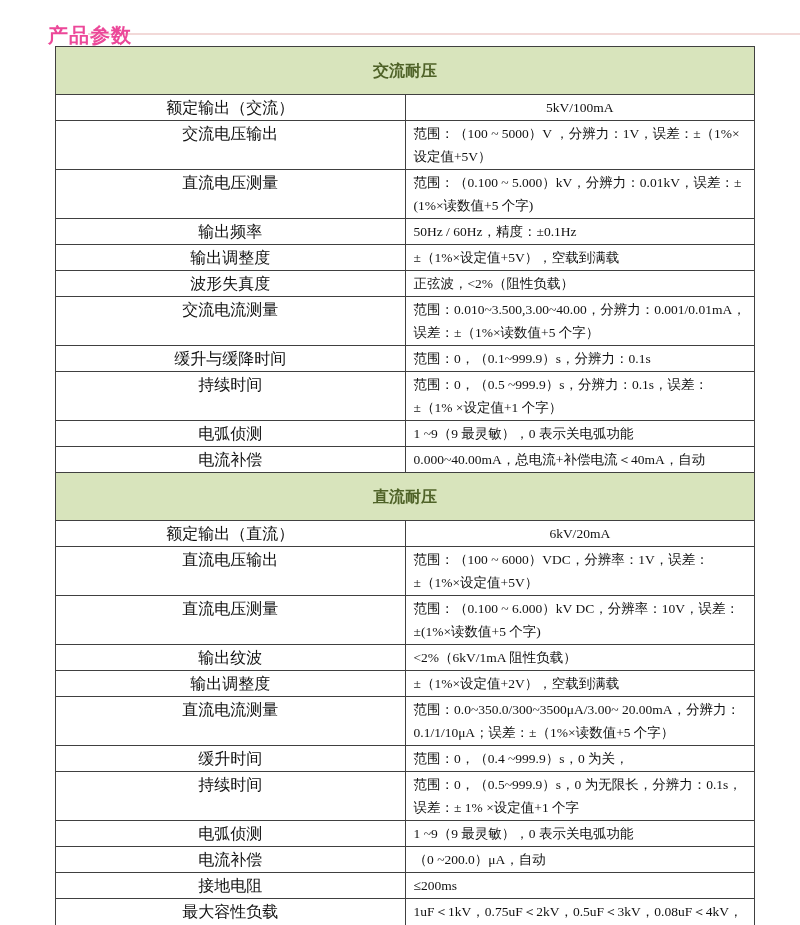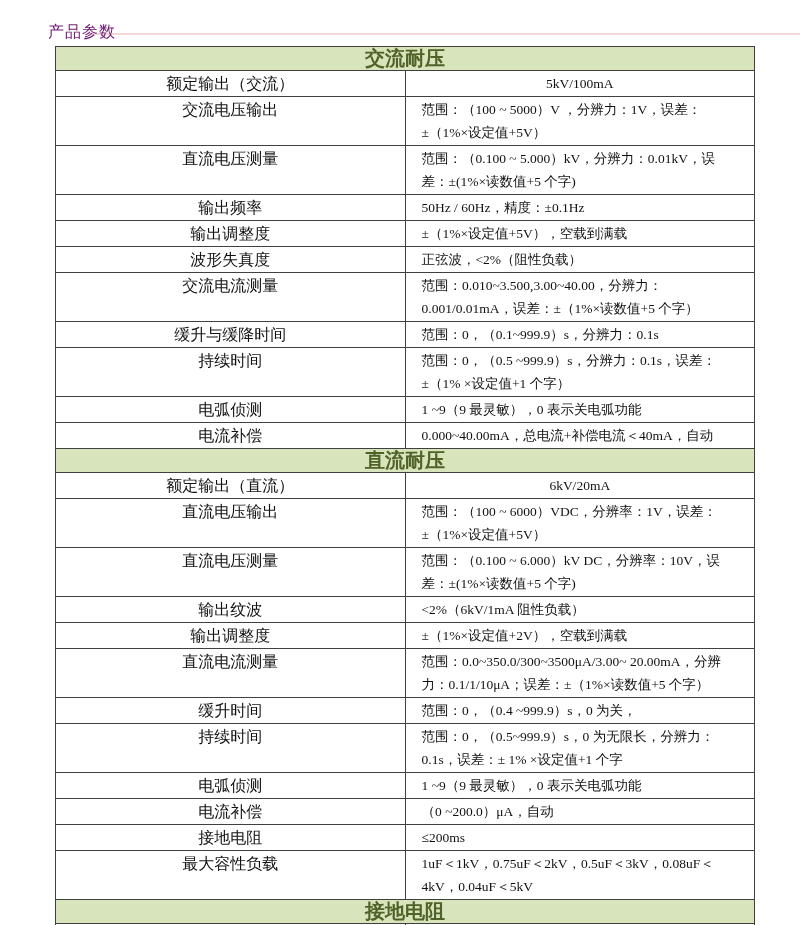--- a/index.html
+++ b/index.html
@@ -12,23 +12,23 @@
     position: relative;
     width: 800px;
     height: 925px;
     overflow: hidden;
     background: #ffffff;
   }
   .doc-title {
     position: absolute;
     left: 48px;
     top: 22px;
-    font-size: 16px;
-    font-weight: normal;
-    color: #701a75;
+    font-size: 20px;
+    font-weight: bold;
+    color: #ec4899;
     letter-spacing: 1px;
     z-index: 2;
   }
   .title-underline {
     position: absolute;
     left: 88px;
     right: 0;
     top: 33px;
     height: 2px;
     background: var(--underline-color, #f2d9d8);
@@ -46,34 +46,34 @@
   }
   table.spec-table td {
     border: 1px solid var(--border-color, #404040);
     vertical-align: top;
     line-height: 23px;
   }
   td.section-header {
     background: var(--section-bg, #d8e4bc);
     color: var(--section-fg, #4f6228);
     font-weight: bold;
-    font-size: 20px;
+    font-size: 16px;
     text-align: center;
     height: 22px;
     line-height: 22px;
-    padding: 0;
+    padding: 12px;
   }
   td.label-cell {
     width: 115px;
     text-align: center;
     padding: 1px 9px;
     font-size: 16px;
   }
   td.value-cell {
-    padding: 1px 16px;
+    padding: 1px 8px;
     text-align: left;
   }
   td.value-cell.center {
     text-align: center;
   }
   td.value-cell:empty, td.label-cell:empty {
     height: 28px;
   }
 </style>
 </head>

